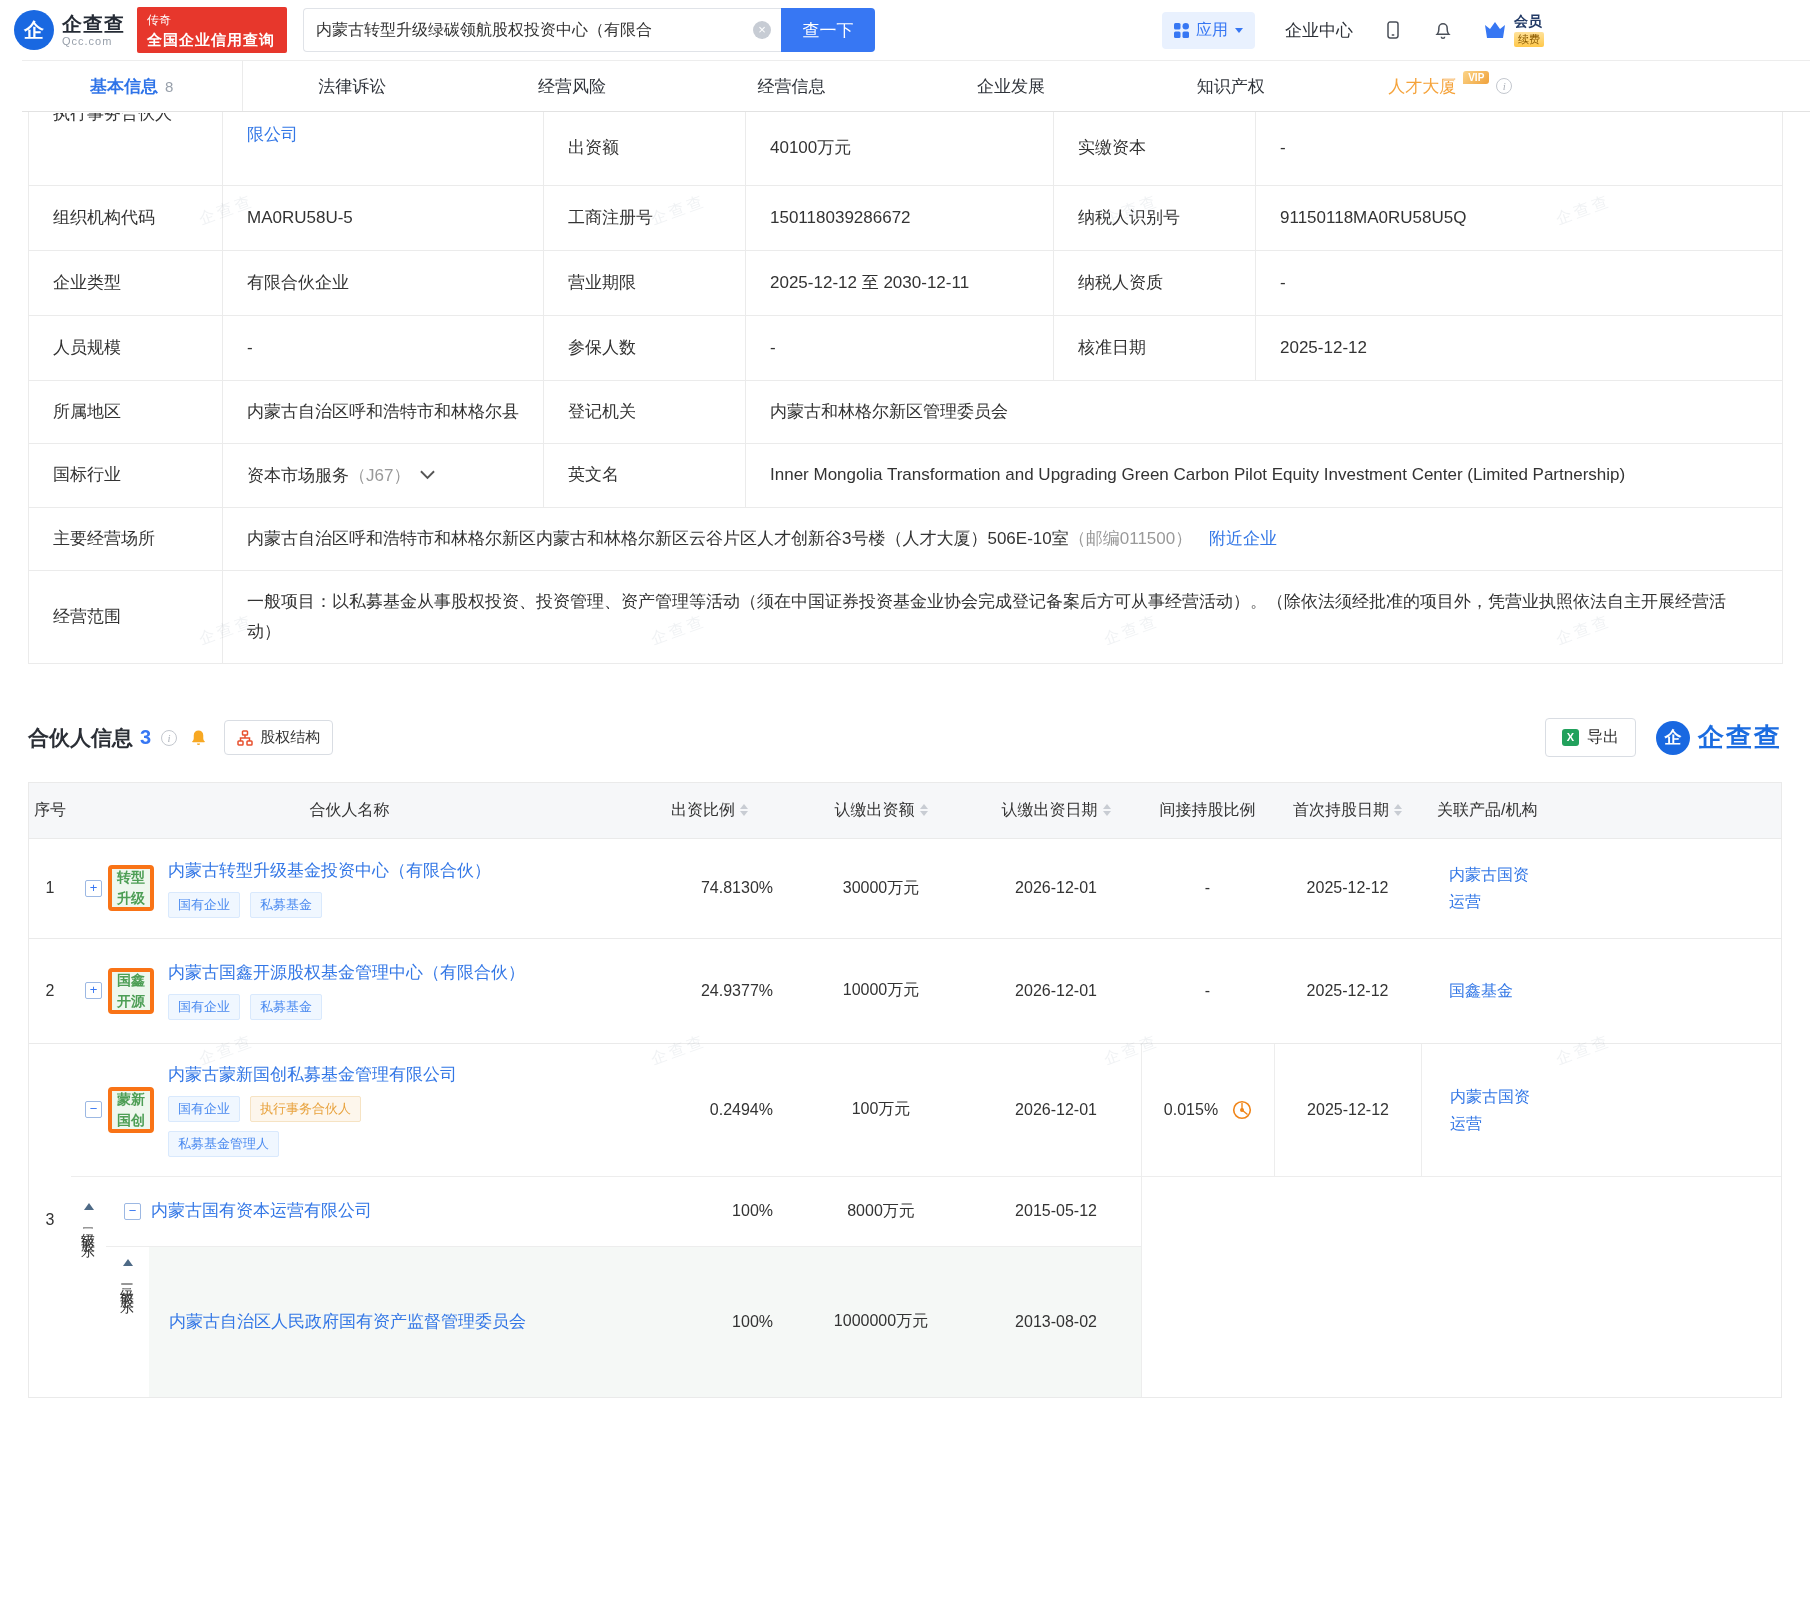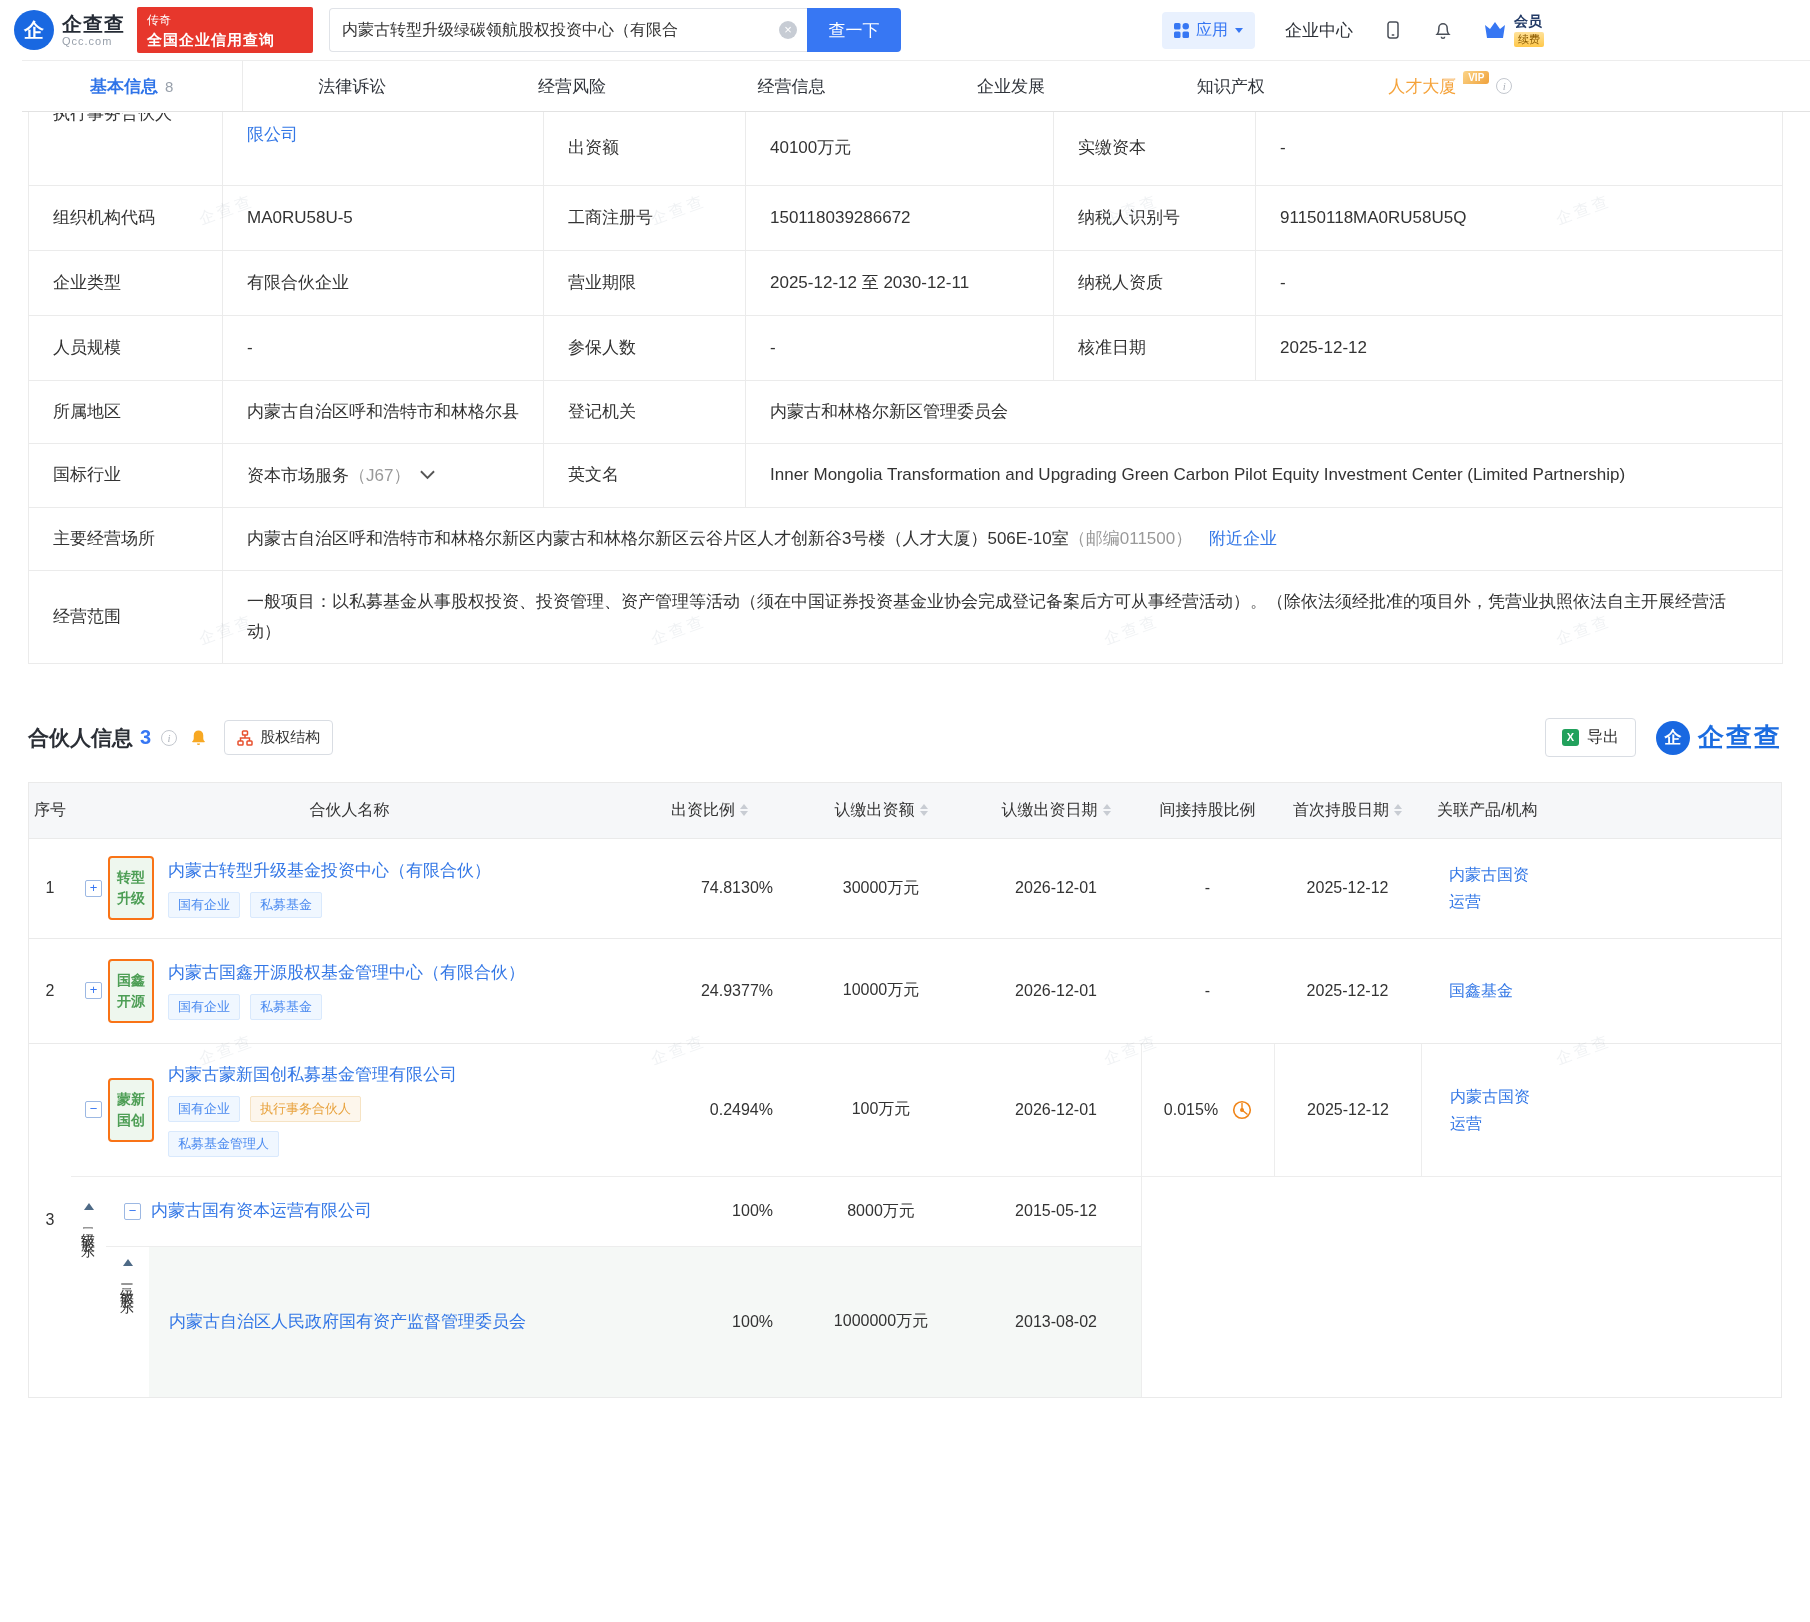--- a/index.html
+++ b/index.html
@@ -16,21 +16,21 @@
         color: rgba(110,125,150,0.10); white-space: nowrap; }
 
   
   .topbar { height: 60px; display: flex; align-items: center; padding-left: 14px; }
   .logo { display: flex; align-items: center; cursor: pointer; }
   .qicon { width: 40px; height: 40px; border-radius: 50%; background: #1968e1; color: #fff;
            display: flex; align-items: center; justify-content: center; font-size: 20px; font-weight: 700; flex: none; }
   .brand { margin-left: 8px; }
   .bname { font-size: 20px; font-weight: 700; color: #252b35; line-height: 22px; letter-spacing: 1px; }
   .bdomain { font-size: 11px; color: #98a0ab; letter-spacing: 1px; }
-  .redbadge { margin-left: 12px; width: 176px; background: #e7372c; color: #fff; border-radius: 2px;
+  .redbadge { margin-left: 12px; width: 150px; background: #e7372c; color: #fff; border-radius: 2px;
               padding: 4px 10px; line-height: 19px; }
   .rb1 { font-size: 12px; }
   .rb2 { font-size: 15px; font-weight: 600; letter-spacing: 1px; }
   .searchwrap { margin-left: 16px; display: flex; align-items: center; }
   .sbox { position: relative; width: 478px; height: 44px; border: 1px solid #e0e3e8; border-right: none;
           border-radius: 4px 0 0 4px; display: flex; align-items: center; padding: 0 34px 0 12px; }
   .sinput { border: none; outline: none; width: 100%; font-family: inherit; font-size: 16px; color: #333; background: transparent; }
   .sclear { position: absolute; right: 10px; top: 12px; width: 18px; height: 18px; border-radius: 50%;
             background: #c7ccd4; color: #fff; font-size: 13px; line-height: 17px; text-align: center; cursor: pointer; }
   .sbtn { width: 94px; height: 44px; background: #3777f3; color: #fff; font-size: 17px; border: none;
@@ -105,21 +105,21 @@
   .sort i { display: block; width: 0; height: 0; border-left: 4px solid transparent; border-right: 4px solid transparent; }
   .sort .su { border-bottom: 5px solid #c8ccd3; }
   .sort .sd { border-top: 5px solid #c8ccd3; }
 
   .prow { align-items: center; border-bottom: 1px solid #eaeaea; }
   .c { text-align: center; font-size: 16px; color: #333; }
   .ratio { text-align: right; padding-right: 18px; }
   .namecell { display: flex; align-items: center; padding-left: 14px; }
   .expand { width: 17px; height: 17px; border: 1px solid #9cb8e3; border-radius: 2px; color: #3777f3;
             font-size: 13px; line-height: 14px; text-align: center; background: #fff; flex: none; cursor: pointer; }
-  .pbadge { width: 46px; height: 64px; margin-left: 6px; background: #eef7ee; border: 2px solid #f97316;
+  .pbadge { width: 46px; height: 46px; margin-left: 6px; background: #eef7ee; border: 4px solid #f97316;
             border-radius: 4px; color: #4d9e55; font-size: 14px; font-weight: 600; line-height: 21px;
             display: flex; flex-direction: column; align-items: center; justify-content: center; flex: none; }
   .ncol { margin-left: 14px; text-align: left; }
   .nlink { color: #3377e6; font-size: 17px; line-height: 24px; cursor: pointer; }
   .tagrow { display: flex; gap: 10px; margin-top: 9px; }
   .tag { font-size: 13px; padding: 3px 9px; border-radius: 2px; background: #f0f7ff; color: #4a8af0;
          border: 1px solid #d9e9fd; line-height: 18px; cursor: pointer; white-space: nowrap; }
   .tag.orange { background: #fdf6ec; color: #e8a23d; border-color: #f6e3c3; }
   .related { padding-left: 16px; font-size: 16px; }
   .related a { display: inline-block; width: 90px; line-height: 27px; margin-left: 12px; }

